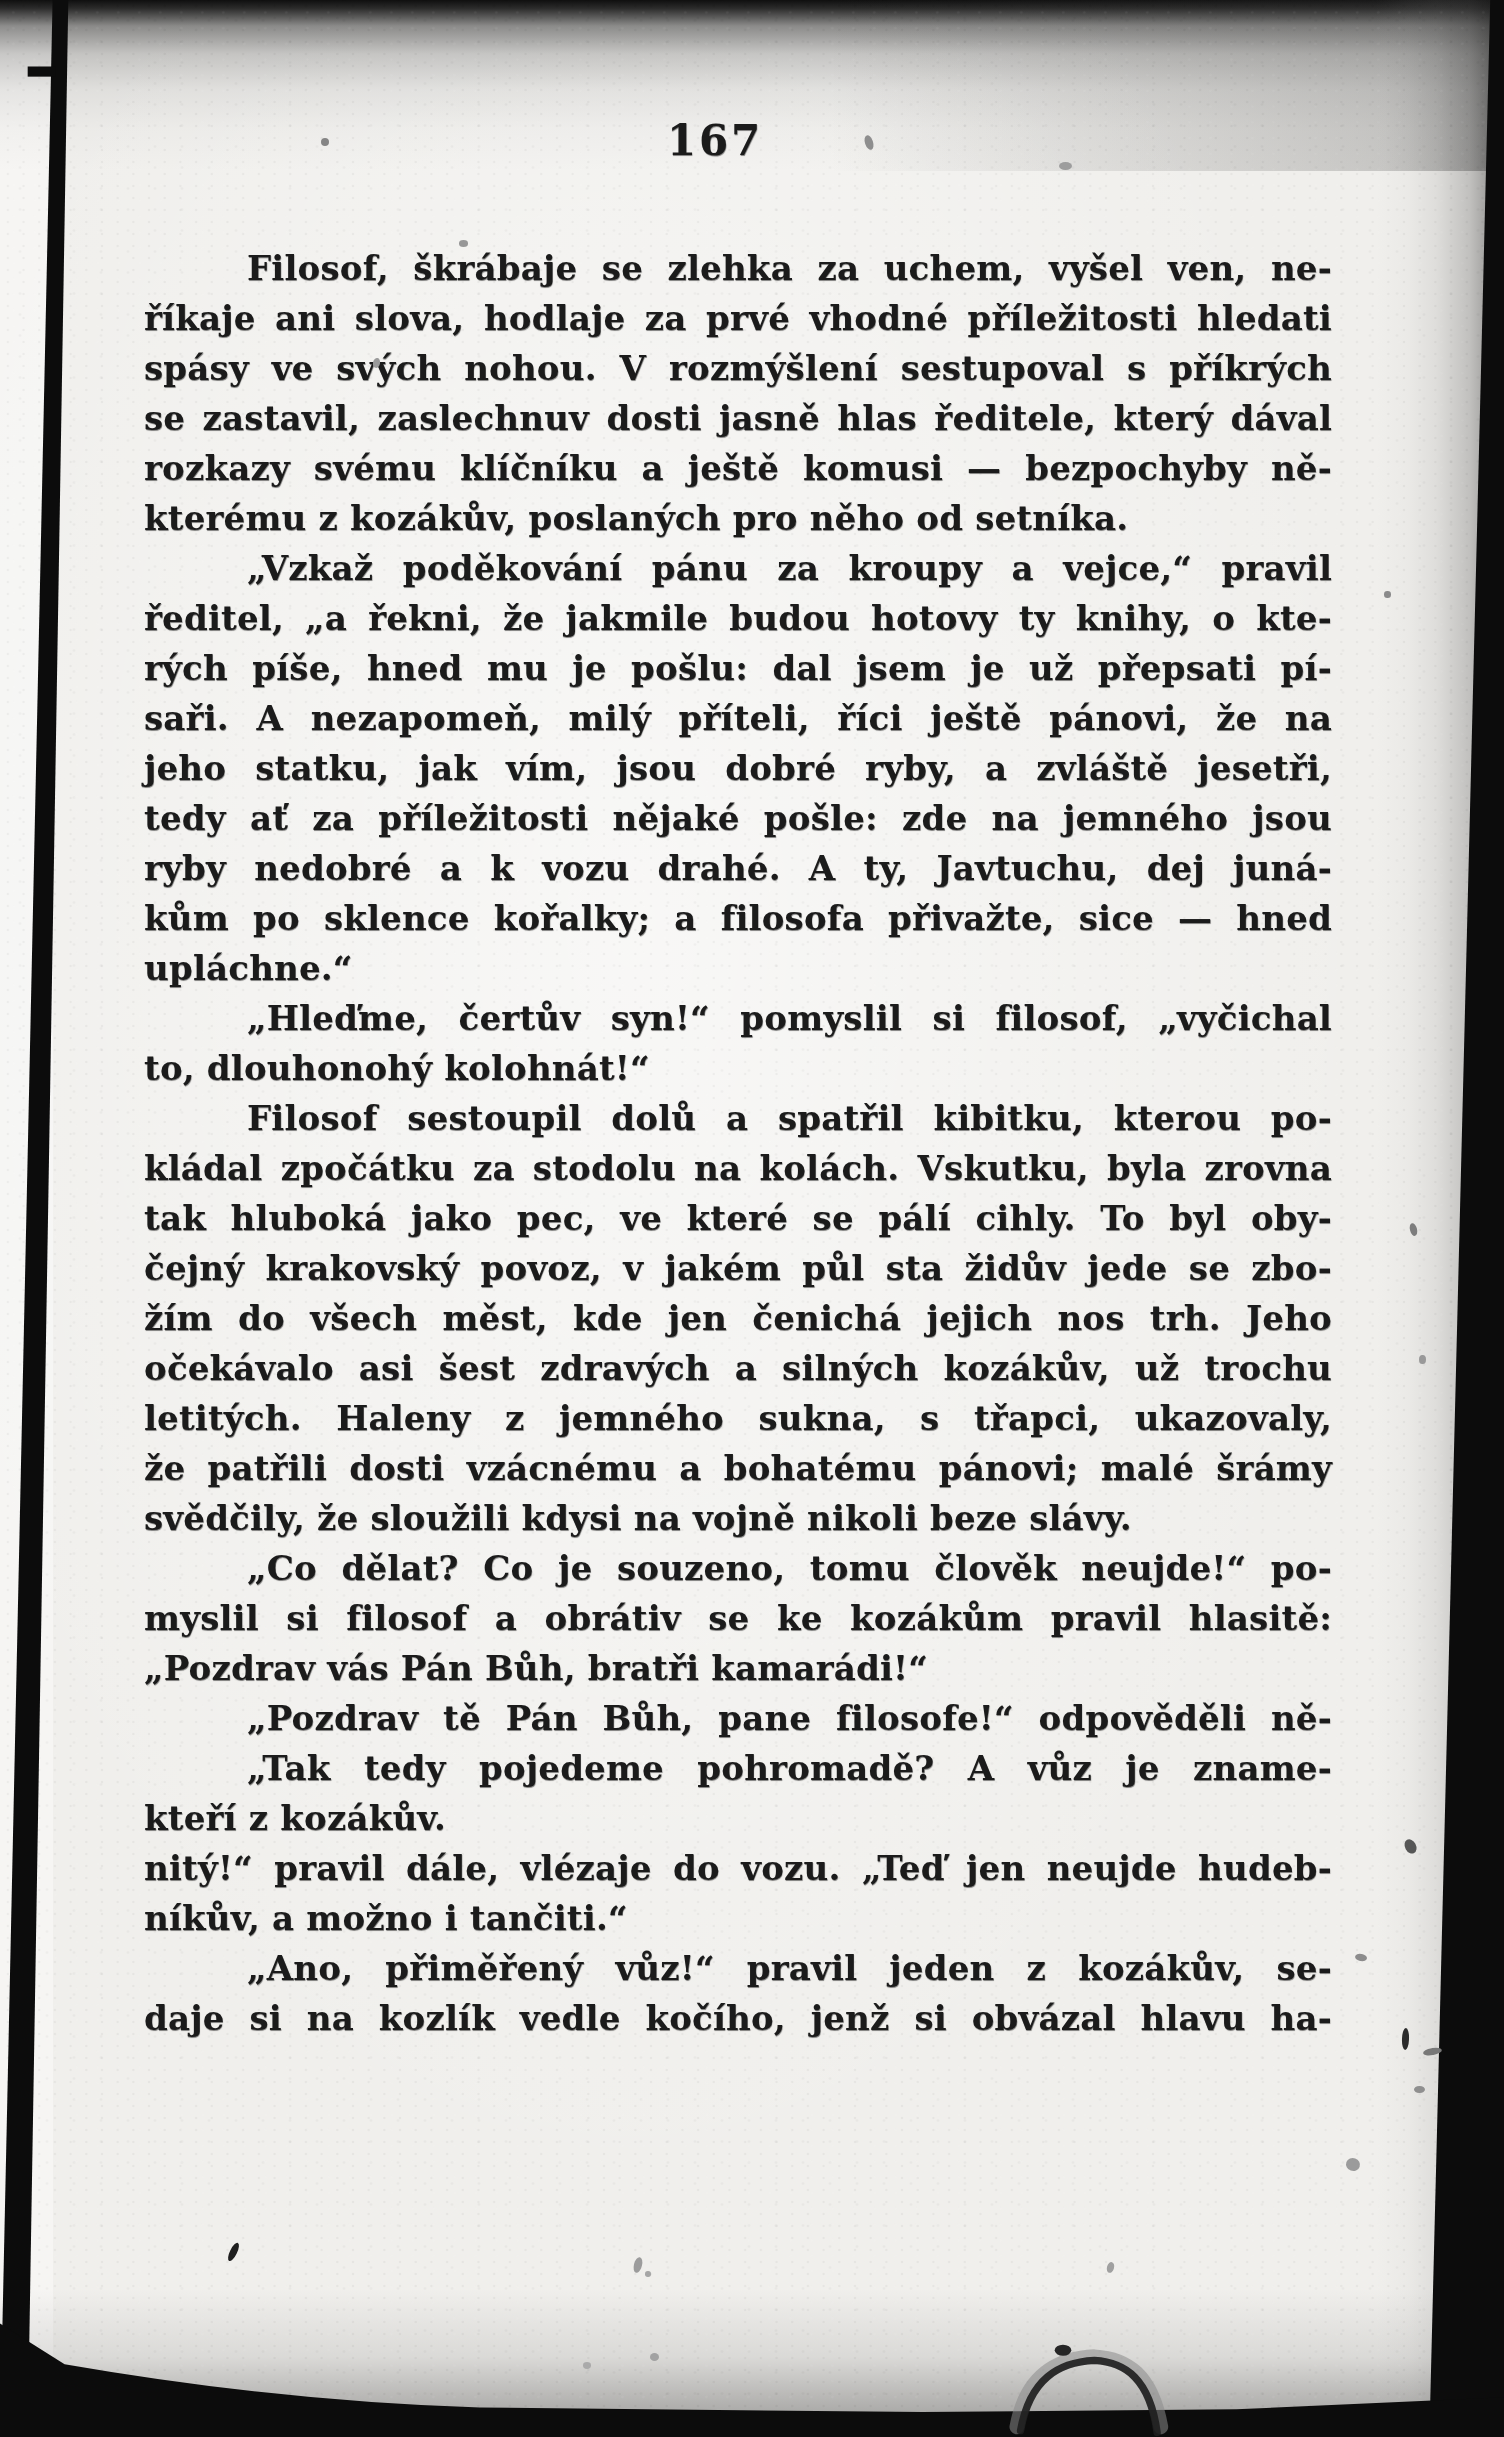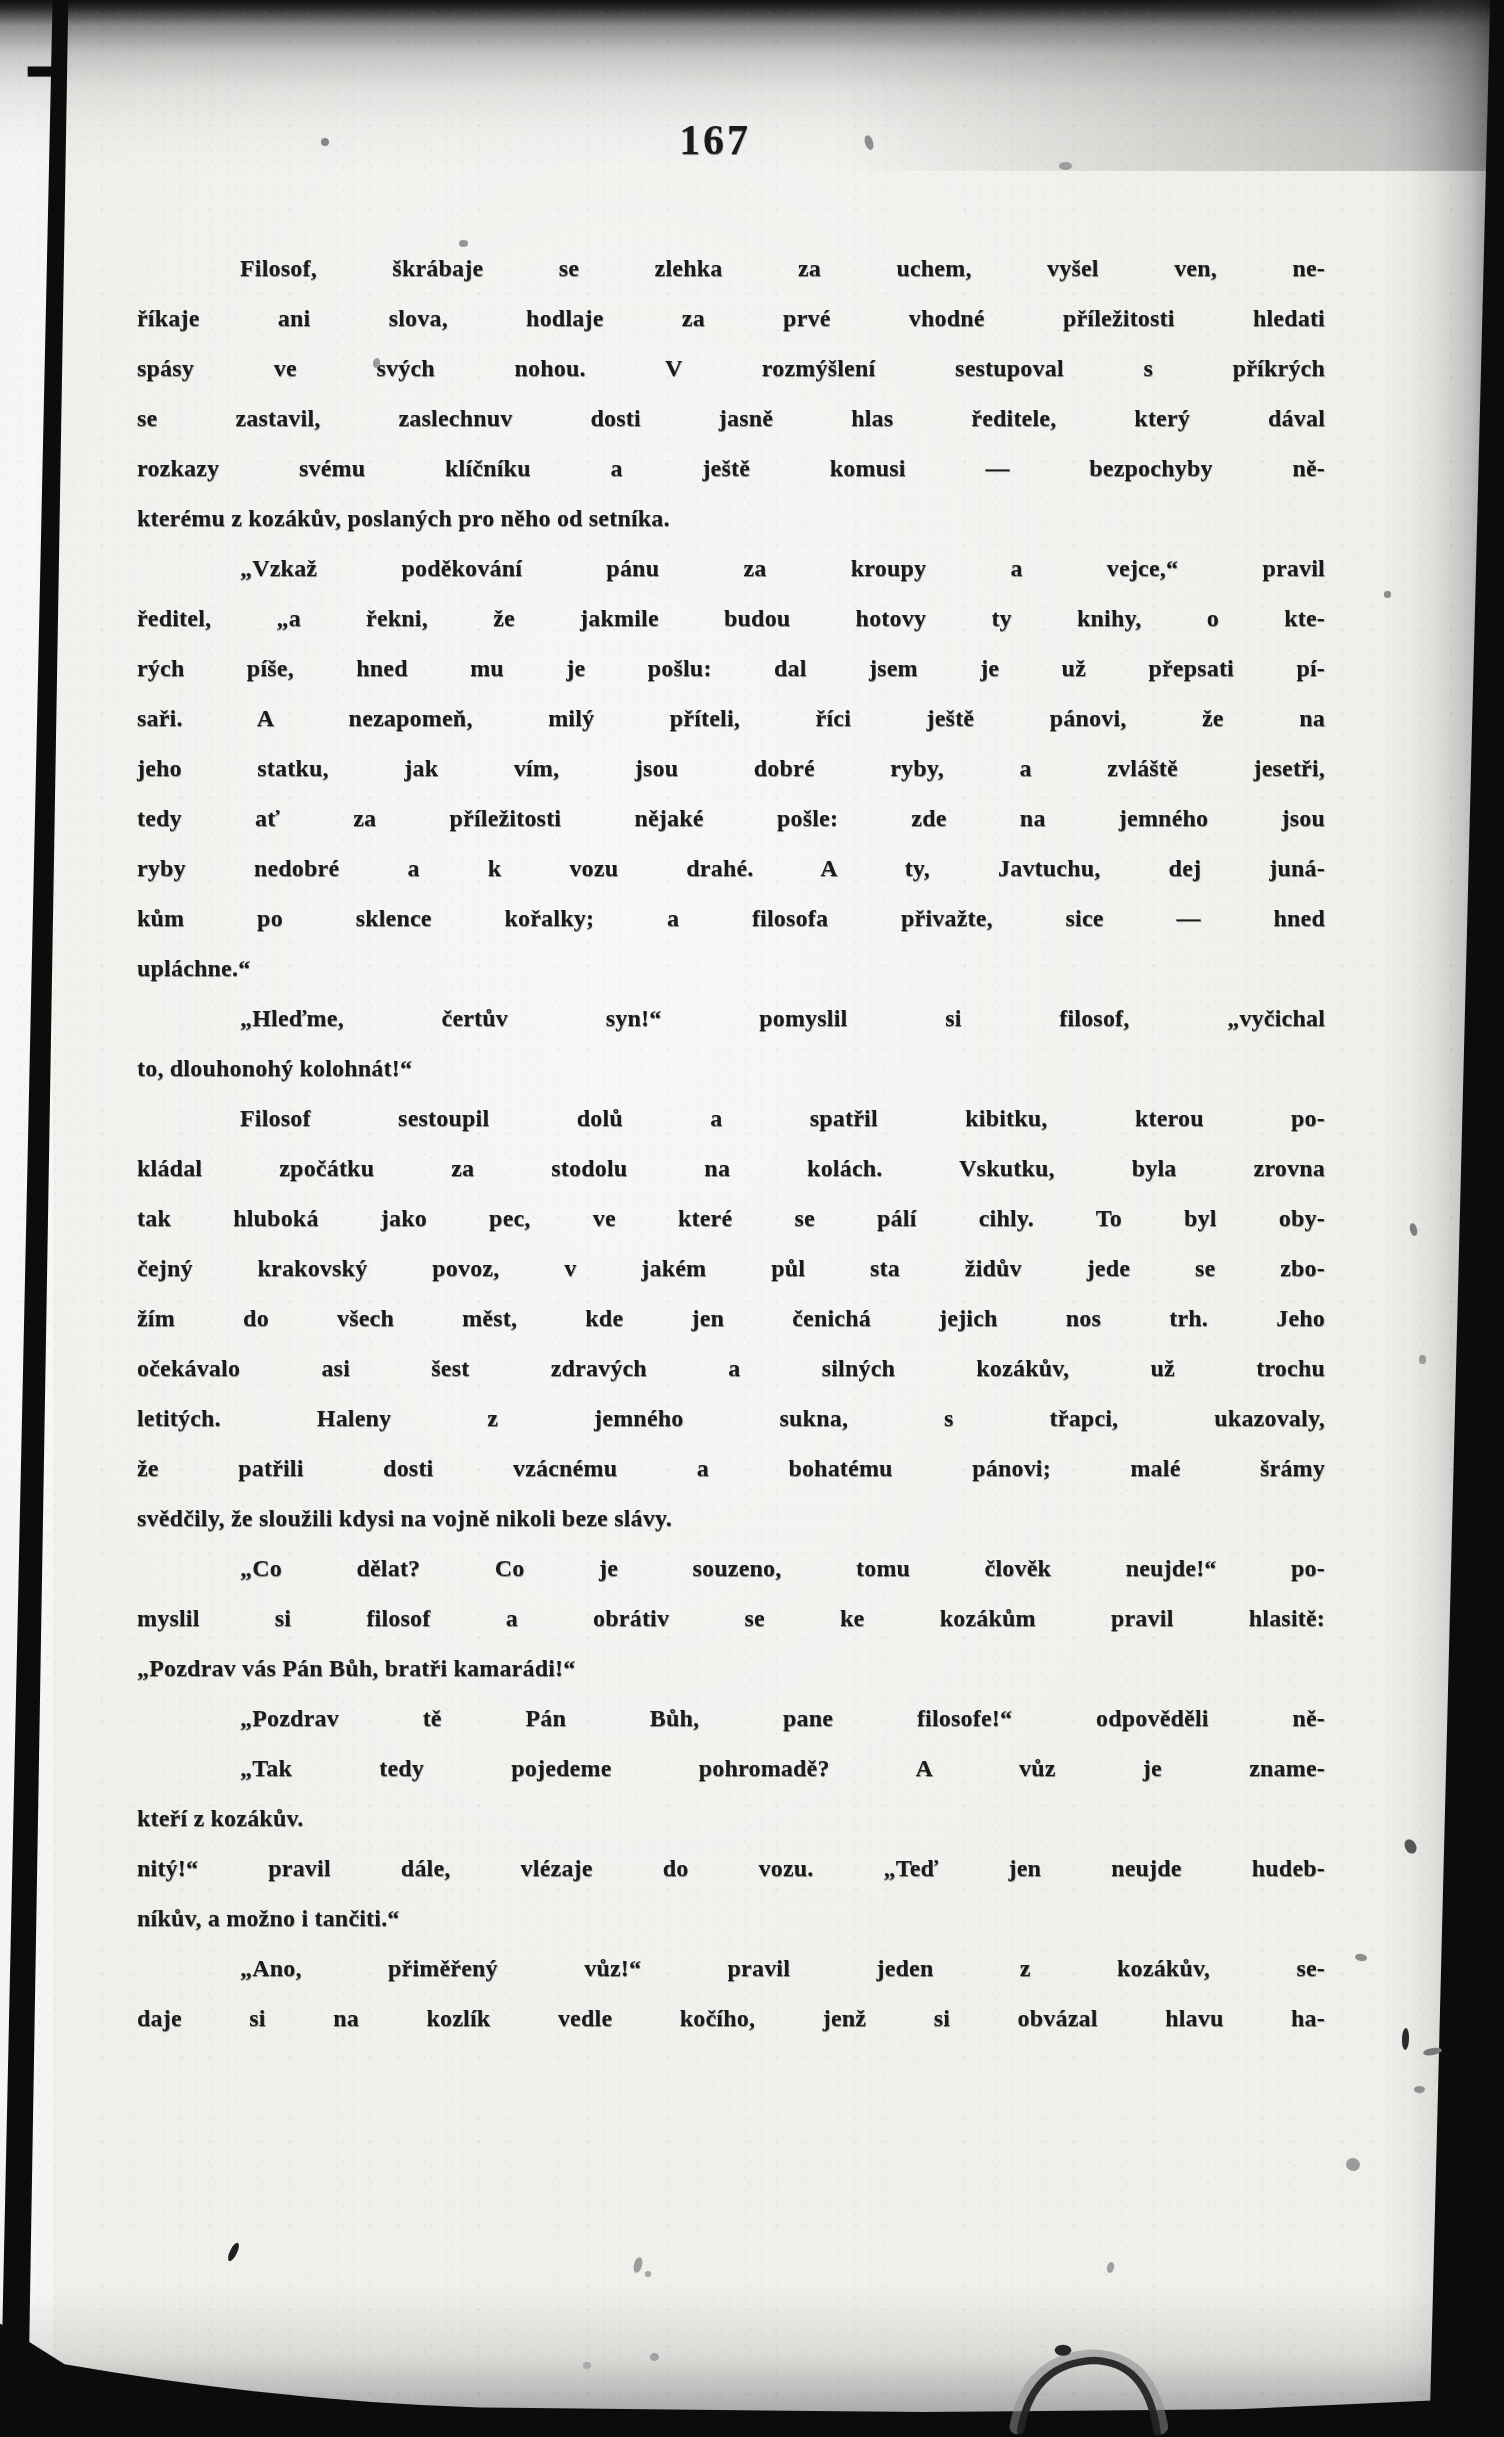--- a/index.html
+++ b/index.html
@@ -7,21 +7,20 @@
     width: 1505px; height: 2438px;
     overflow: hidden;
     font-family: "DejaVu Serif", "Liberation Serif", serif;
   }
   .scan {
     position: absolute; inset: 0;
     width: 1505px; height: 2438px;
     background:
       radial-gradient(ellipse at 42% 38%, rgba(255,255,255,.55) 0%, rgba(255,255,255,0) 60%),
       var(--paper, #f0efec);
-    font-family: Liberation Serif, serif;
   }
   
   .left-strip {
     position: absolute; left: 0; top: 0; width: 53px; height: 100%;
     background: rgba(255,255,255,.4);
   }
   
   .top-shade {
     position: absolute; left: 0; top: 0; width: 100%; height: 171px;
     background:
@@ -54,24 +53,24 @@
 
   .page-number {
     position: absolute; left: 0; top: 116px; width: 1430px;
     text-align: center;
     font-size: 42px; font-weight: bold; letter-spacing: 2.8px;
     color: var(--ink, #1b1b1b);
     text-shadow: 0.4px 0.6px 0.7px rgba(20,20,20,.5);
     z-index: 5;
   }
   .text-block {
-    position: absolute; left: 137px; top: 243px; width: 1188px;
+    position: absolute; left: 144px; top: 243px; width: 1188px;
     z-index: 5;
     color: var(--ink, #1b1b1b);
-    font-size: 24px; font-weight: bold;
+    font-size: 34px; font-weight: bold;
     letter-spacing: 0.2px;
     text-shadow: 0.4px 0.6px 0.7px rgba(20,20,20,.5);
   }
   .line {
     height: 50px; line-height: 50px;
     text-align: justify; text-align-last: justify;
     white-space: normal; overflow: visible;
   }
   .line.indent { padding-left: 103px; }
   .line.endpara { text-align-last: left; }

